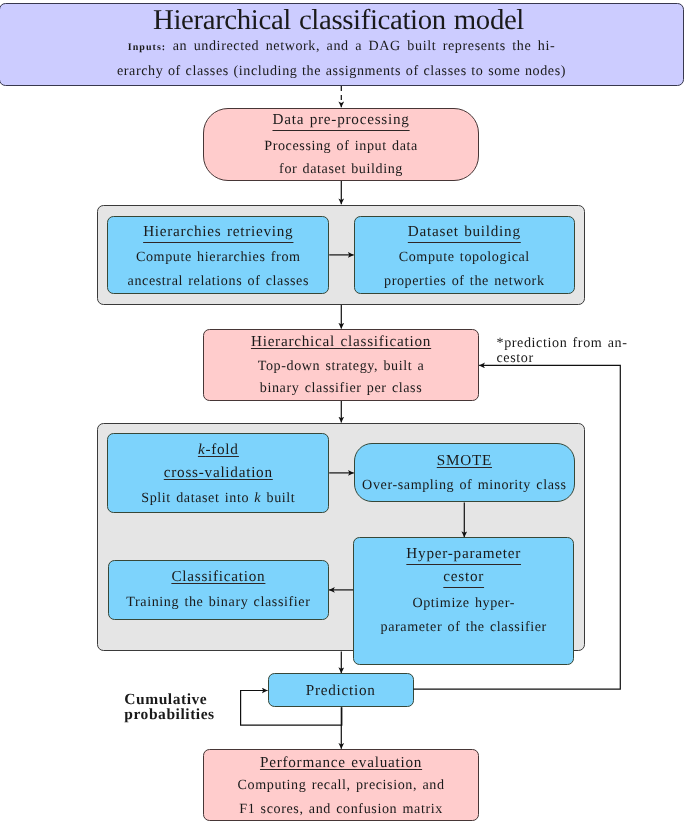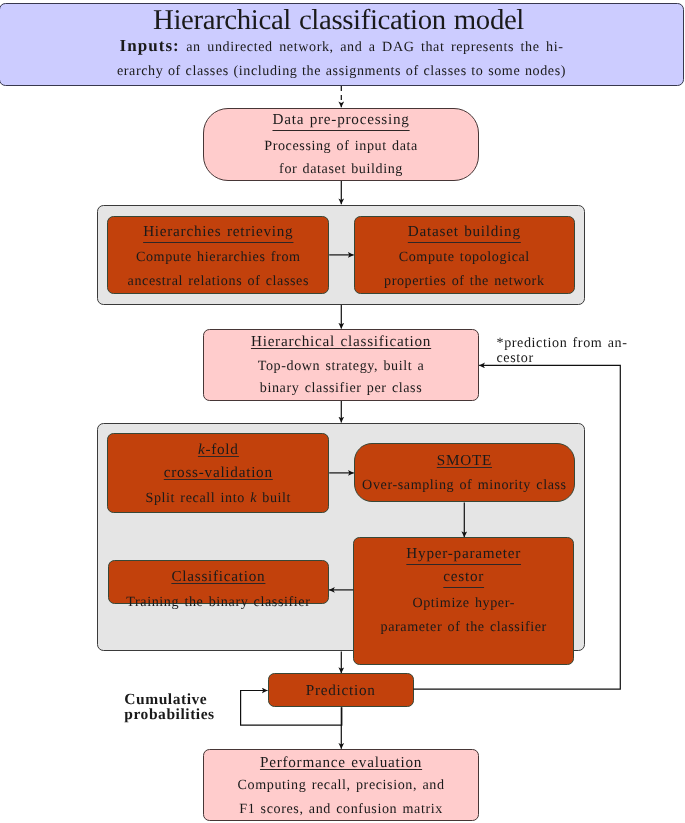--- a/index.html
+++ b/index.html
@@ -5,21 +5,21 @@
 <style>
   html,body{margin:0;padding:0;background:#ffffff;}
   body{width:685px;height:823px;position:relative;overflow:hidden;
        font-family:"Liberation Serif", serif;color:#1a1a1a;
        -webkit-font-smoothing:antialiased;text-rendering:geometricPrecision;}
   #stage{position:absolute;left:0;top:0;width:685px;height:823px;}
 
   .node{position:absolute;box-sizing:border-box;border:1.25px solid #3c3c3c;
         border-radius:6.5px;}
   .pink{background:#ffcccc;border-color:#463636;}
-  .green{background:#c2410c;border-color:#374737;}
+  .green{background:#7dd3fc;border-color:#374737;}
   .blue{background:#ccccff;border-color:#38384e;}
   .gray{background:#e5e5e5;border-color:#3a3a3a;}
 
   
   .ln{position:absolute;left:0;right:0;text-align:center;line-height:0;
       white-space:nowrap;font-size:14.1px;letter-spacing:0.6px;word-spacing:1.15px;}
   .ttl{position:absolute;left:0;right:0;text-align:center;line-height:0;
        white-space:nowrap;font-size:15.2px;letter-spacing:0.75px;word-spacing:1px;}
   .ttl > span{text-decoration:underline;text-decoration-thickness:1.15px;
        text-underline-offset:2.4px;text-decoration-skip-ink:none;
@@ -33,21 +33,21 @@
   .bold{font-weight:bold;}
 </style>
 </head>
 <body>
 
 <div id="stage">
 
   <div class="node blue" style="left:-1px;top:3px;width:685px;height:83px;">
     <div class="ln" style="top:15.7px;font-size:28.8px;letter-spacing:-0.36px;transform:translateX(-3px);">Hierarchical classification model</div>
     <div class="ln" style="top:42.2px;word-spacing:2.35px;">
-      <span class="bold" style="letter-spacing:1.05px;font-size:17px;">Inputs:</span><span> an undirected network, and a DAG that represents the hi-</span>
+      <span class="bold" style="letter-spacing:1.05px;font-size:10px;">Inputs:</span><span> an undirected network, and a DAG built represents the hi-</span>
     </div>
     <div class="ln" style="top:67px;word-spacing:0.5px;">erarchy of classes (including the assignments of classes to some nodes)</div>
   </div>
 
   <div class="node pink" style="left:203.3px;top:108px;width:275.5px;height:73px;border-radius:25px;">
     <div class="ttl desc" style="top:11.3px;"><span>Data pre-processing</span></div>
     <div class="ln" style="top:36.5px;">Processing of input data</div>
     <div class="ln" style="top:59.9px;">for dataset building</div>
   </div>
 
@@ -74,36 +74,36 @@
   <div style="position:absolute;left:496.5px;top:336px;">
     <div class="ln" style="left:0;right:auto;text-align:left;top:7.1px;">*prediction from an-</div>
     <div class="ln" style="left:0;right:auto;text-align:left;top:21.7px;">cestor</div>
   </div>
 
   <div class="node gray" style="left:97.3px;top:422.7px;width:487.5px;height:228.8px;"></div>
 
   <div class="node green" style="left:107.3px;top:433px;width:222px;height:79.6px;">
     <div class="ttl" style="top:16.1px;"><span><i class="it">k</i><span style="text-decoration:inherit;text-align:center;">-fold</span></span></div>
     <div class="ttl" style="top:39.4px;"><span>cross-validation</span></div>
-    <div class="ln" style="top:63.9px;"><span>Split recall into </span><span class="it">k</span><span> built</span></div>
+    <div class="ln" style="top:63.9px;"><span>Split dataset into </span><span class="it">k</span><span> built</span></div>
   </div>
 
   <div class="node green" style="left:353.9px;top:443.2px;width:221px;height:59.3px;border-radius:18px;">
     <div class="ttl" style="top:16.5px;"><span>SMOTE</span></div>
     <div class="ln" style="top:41.1px;">Over-sampling of minority class</div>
   </div>
 
   <div class="node green" style="left:353.2px;top:537.4px;width:221px;height:128px;">
     <div class="ttl desc" style="top:15.7px;"><span>Hyper-parameter</span></div>
     <div class="ttl desc" style="top:38.5px;"><span>cestor</span></div>
     <div class="ln" style="top:64.5px;">Optimize hyper-</div>
     <div class="ln" style="top:88.3px;">parameter of the classifier</div>
   </div>
 
-  <div class="node green" style="left:107.9px;top:559.8px;width:221px;height:44px;">
+  <div class="node green" style="left:107.9px;top:559.8px;width:221px;height:60px;">
     <div class="ttl" style="top:16.7px;"><span>Classification</span></div>
     <div class="ln" style="top:41.5px;">Training the binary classifier</div>
   </div>
 
   <div class="node green" style="left:267.8px;top:673.4px;width:145.8px;height:33.8px;">
     <div class="ln" style="top:16.5px;font-size:15.2px;letter-spacing:0.75px;">Prediction</div>
   </div>
 
   <div style="position:absolute;left:124.3px;top:686px;">
     <div class="ln bold" style="left:0;right:auto;text-align:left;top:13.8px;letter-spacing:0.55px;font-size:15.5px;">Cumulative</div>

